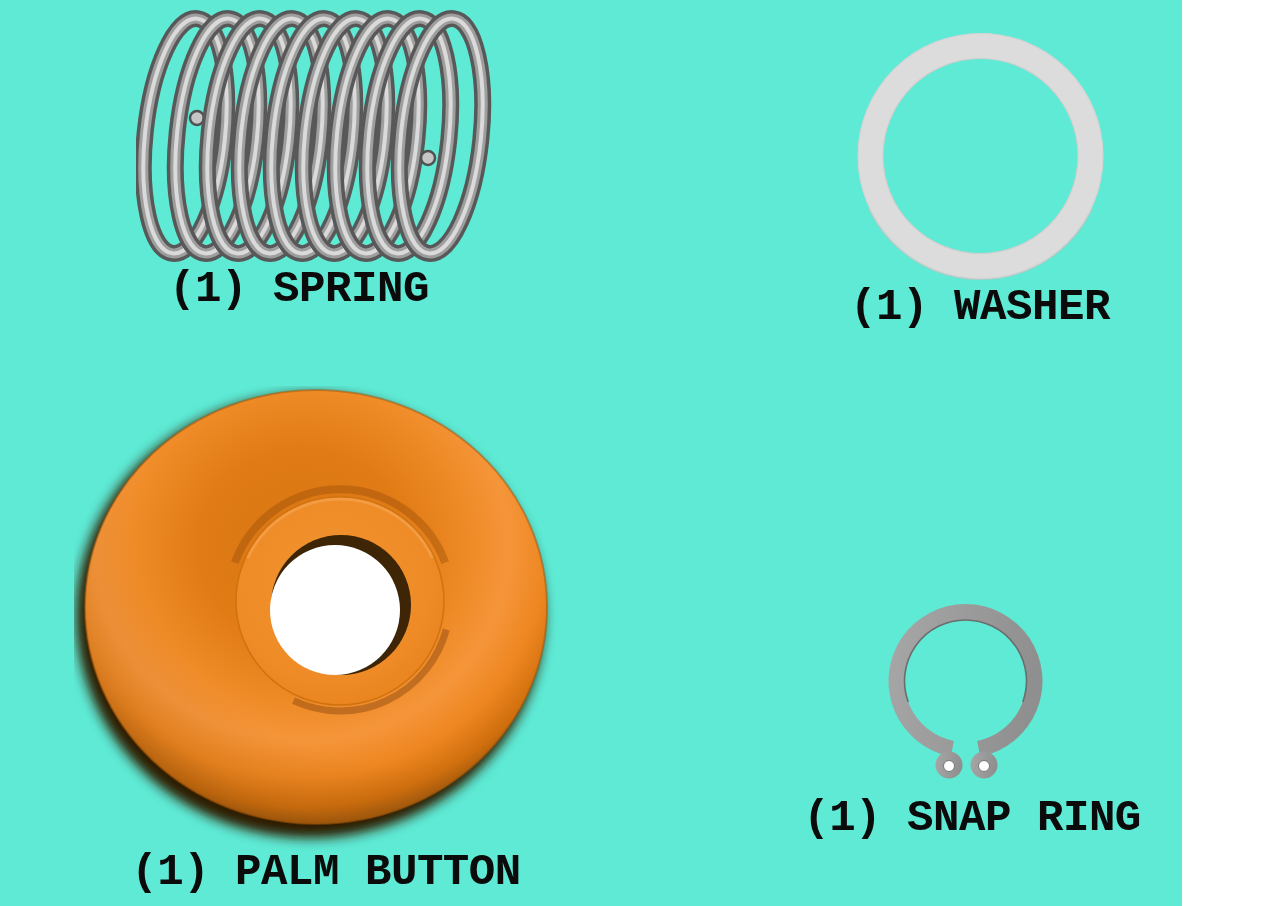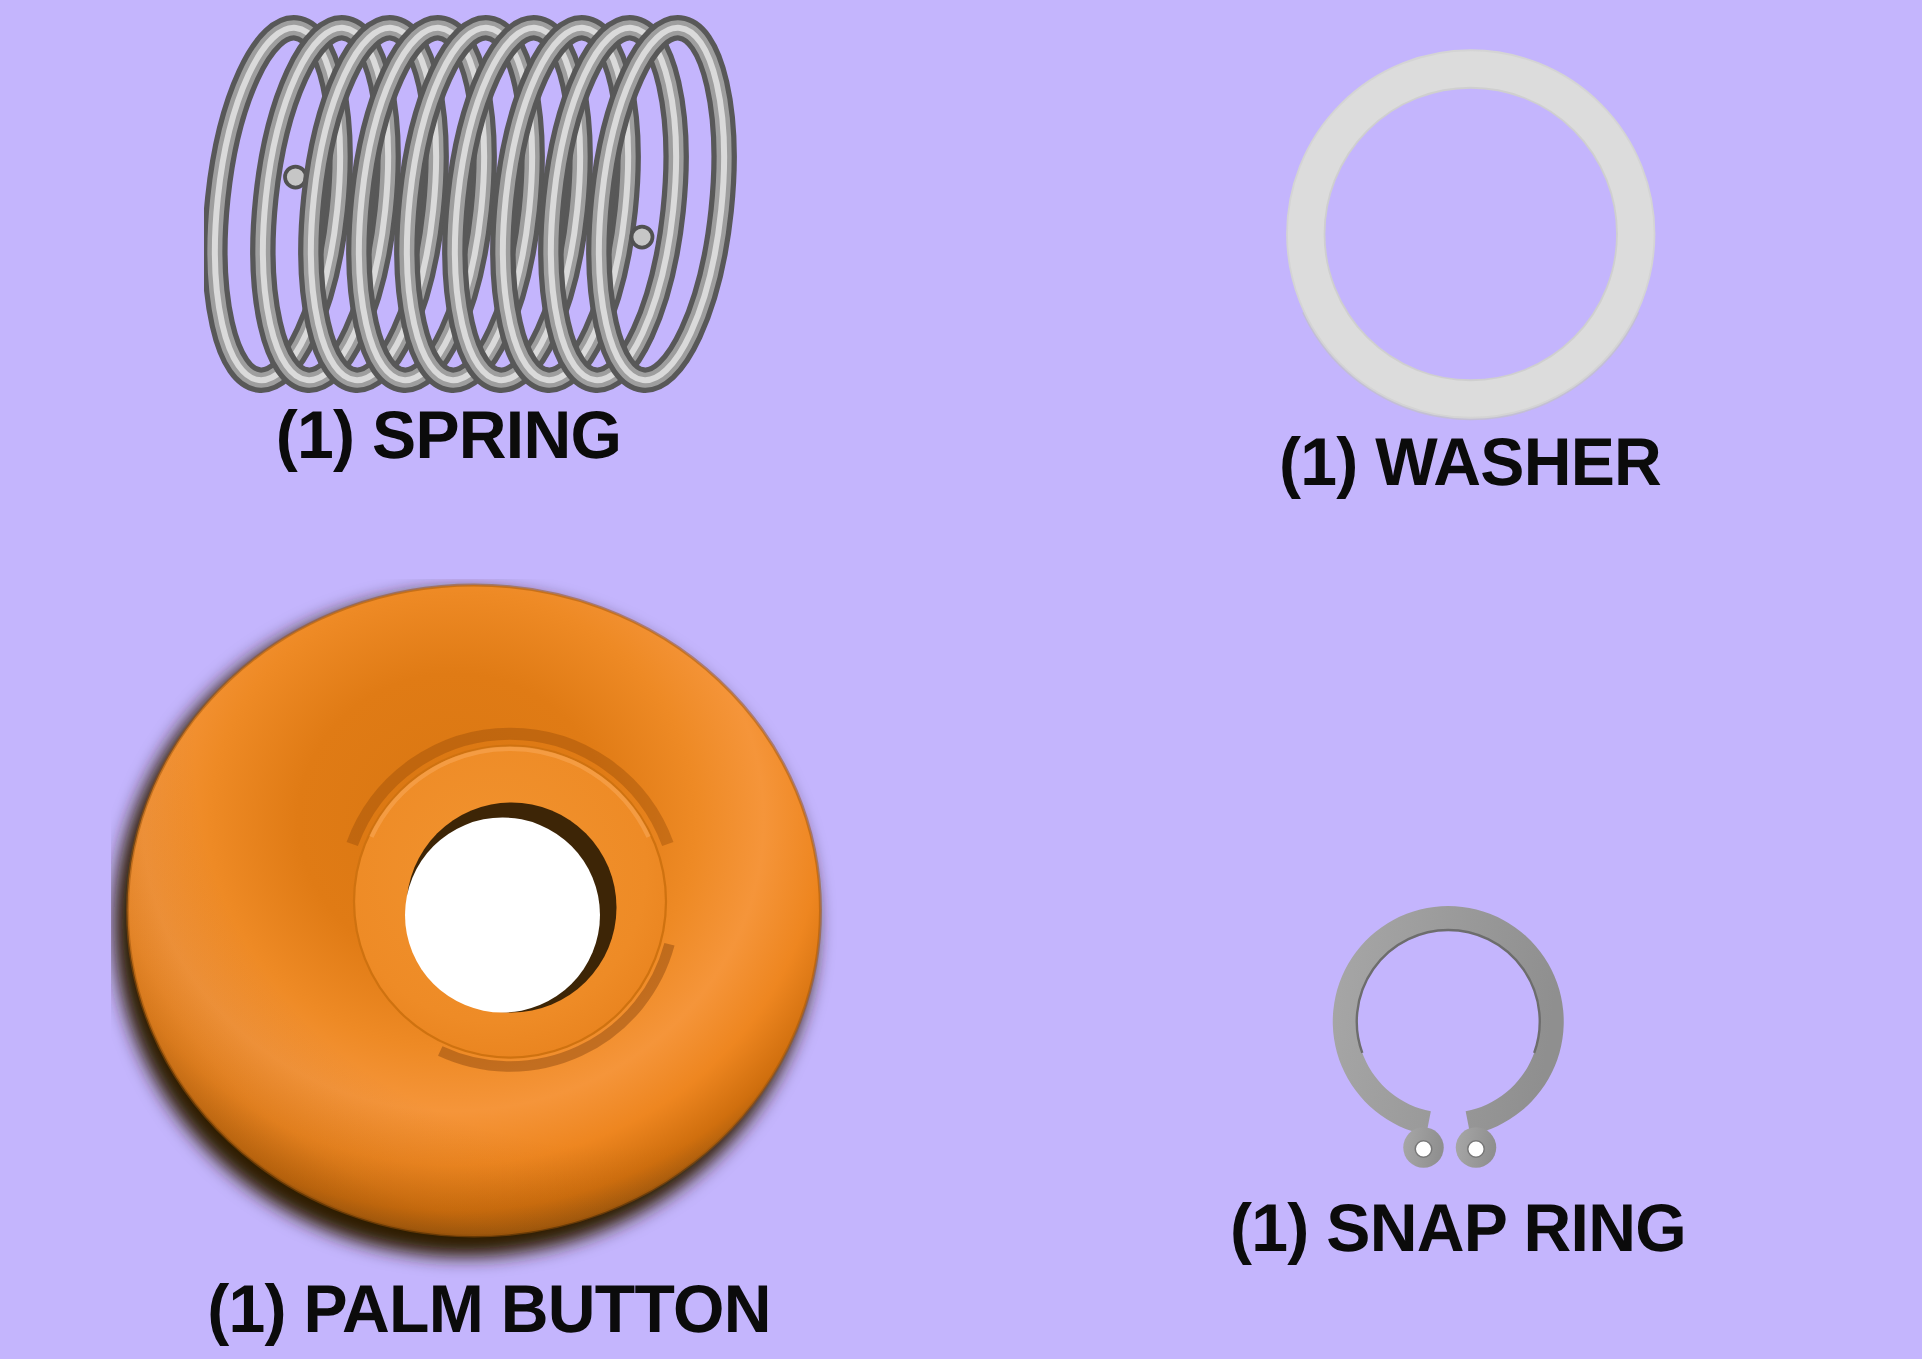--- a/index.html
+++ b/index.html
@@ -1,21 +1,21 @@
 <!DOCTYPE html>
 <html><head>
 <meta charset="utf-8">
 <style>
   html,body{margin:0;padding:0;background:#ffffff;}
   .canvas{
     position:relative;
-    width:1281px;height:906px;
-    background:#c4b5fd;
+    width:1182px;height:906px;
+    background:#5eead4;
     overflow:hidden;
-    font-family:Liberation Sans, sans-serif;
+    font-family:Liberation Mono, monospace;
   }
   .part-svg{position:absolute;display:block;}
   .part-label{
     position:absolute;
     font-weight:700;
     font-size:45px;
     line-height:1.05;
     letter-spacing:-0.5px;
     color:#0b0b0b;
     text-align:center;

